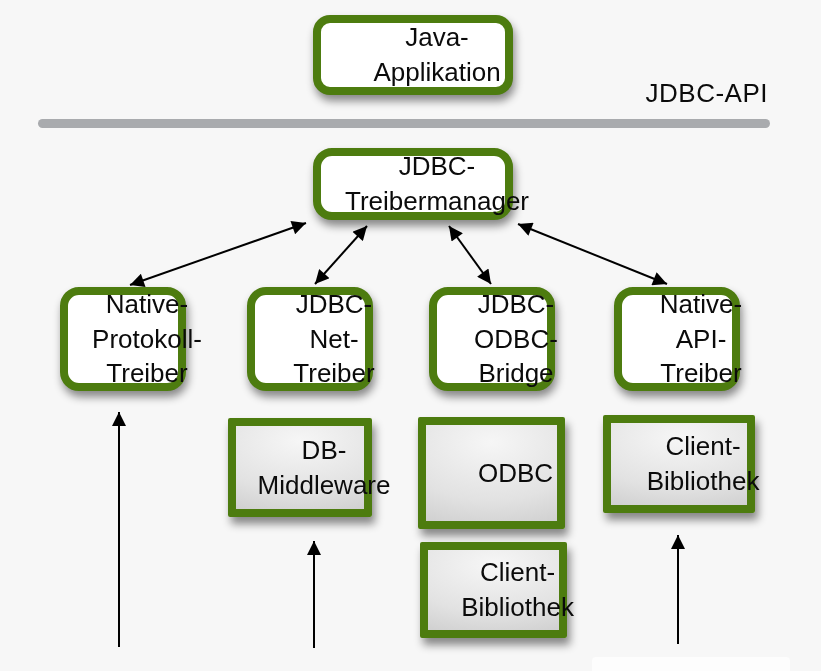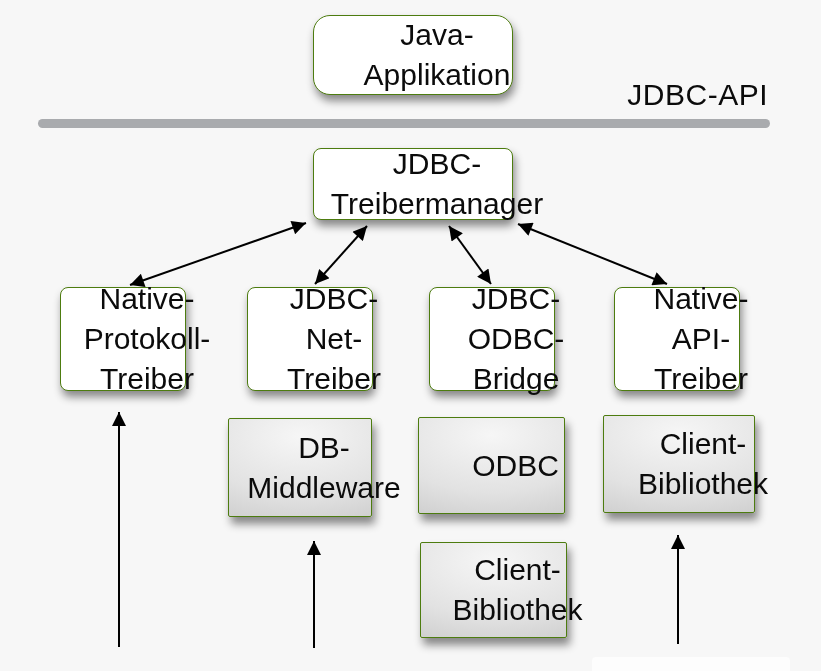--- a/index.html
+++ b/index.html
@@ -7,64 +7,64 @@
     width: 821px; height: 671px;
     background: #f7f7f7;
     position: relative;
     overflow: hidden;
     font-family: "Liberation Sans", sans-serif;
     color: #0b0b0b;
   }
   .node {
     position: absolute;
     box-sizing: border-box;
-    border: 1px solid #4d7c0f;
+    border: 8px solid #4d7c0f;
     display: flex;
     align-items: center;
     justify-content: center;
     text-align: center;
     white-space: pre-line;
-    font-size: 30px;
+    font-size: 26px;
     line-height: 1.33;
     z-index: 2;
     padding-left: 48px;
   }
   .round {
     background: #ffffff;
-    border-radius: 8px;
+    border-radius: 19px;
     box-shadow: 2px 6px 8px rgba(0,0,0,0.45);
   }
   .gray {
     background: radial-gradient(ellipse 130% 110% at 50% 18%, #f6f6f6 0%, #e2e2e2 55%, #c6c6c6 100%);
     border-radius: 2px;
     box-shadow: 3px 7px 9px rgba(0,0,0,0.45);
   }
   #java-app        { left: 313px; top: 15px;  width: 200px; height: 80px;  border-radius: 17px; }
   #treibermanager  { left: 313px; top: 148px; width: 200px; height: 72px; }
   #native-protokoll{ left: 60px;  top: 287px; width: 126px; height: 104px; }
   #jdbc-net        { left: 247px; top: 287px; width: 126px; height: 104px; }
   #jdbc-odbc       { left: 429px; top: 287px; width: 126px; height: 104px; }
   #native-api      { left: 614px; top: 287px; width: 126px; height: 104px; }
   #db-middleware   { left: 228px; top: 418px; width: 144px; height: 99px; }
-  #odbc            { left: 418px; top: 417px; width: 147px; height: 97px; }
+  #odbc            { left: 418px; top: 417px; width: 147px; height: 112px; }
   #client-bib-right{ left: 603px; top: 415px; width: 152px; height: 98px; }
   #client-bib-bottom{ left: 420px; top: 542px; width: 147px; height: 96px; }
 
   #api-divider {
     position: absolute;
     left: 38px; top: 119px;
     width: 732px; height: 9px;
     background: #a9abae;
     border-radius: 5px;
     z-index: 1;
   }
   #api-label {
     position: absolute;
     top: 78px; right: 53px;
-    font-size: 30px;
+    font-size: 26px;
     letter-spacing: 0.5px;
     z-index: 1;
   }
   #edges {
     position: absolute;
     left: 0; top: 0;
     width: 821px; height: 671px;
     z-index: 4;
     pointer-events: none;
   }

